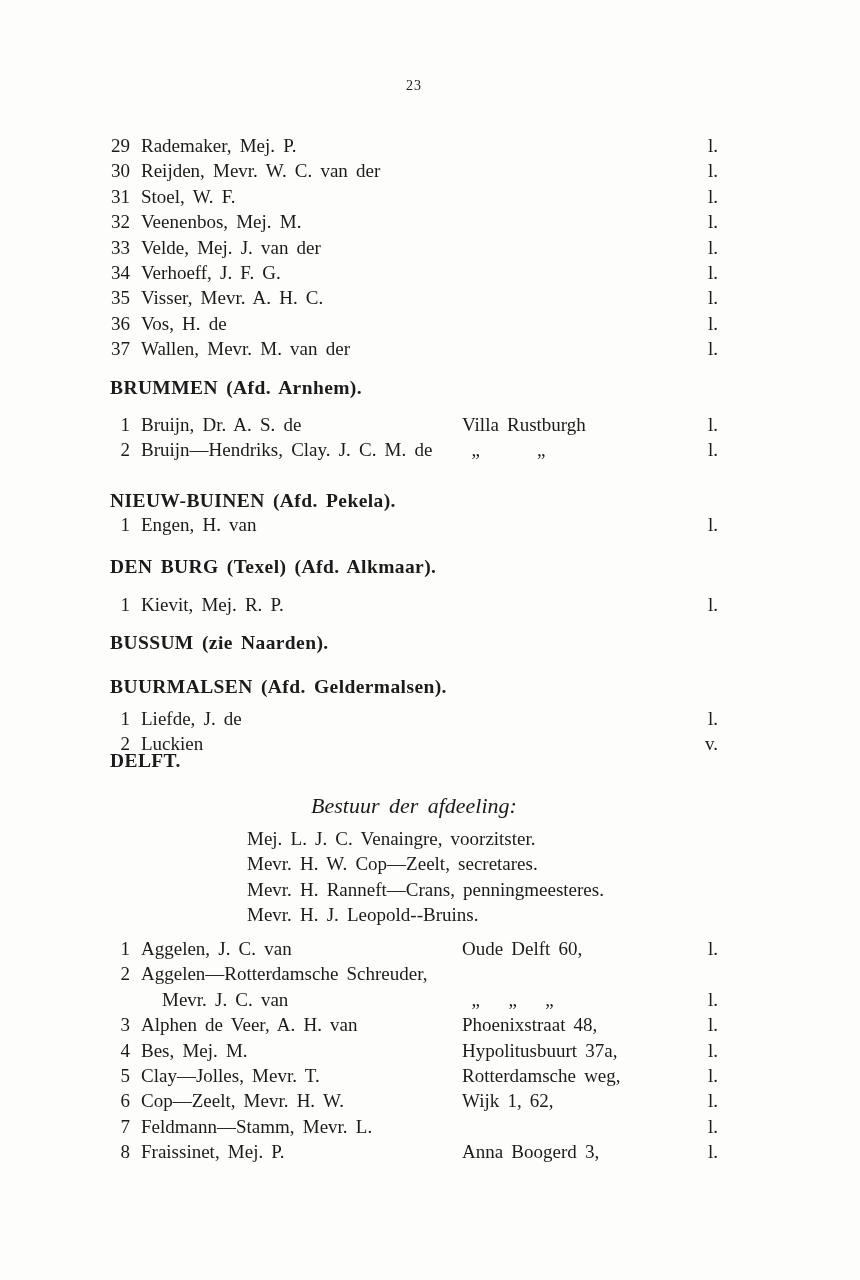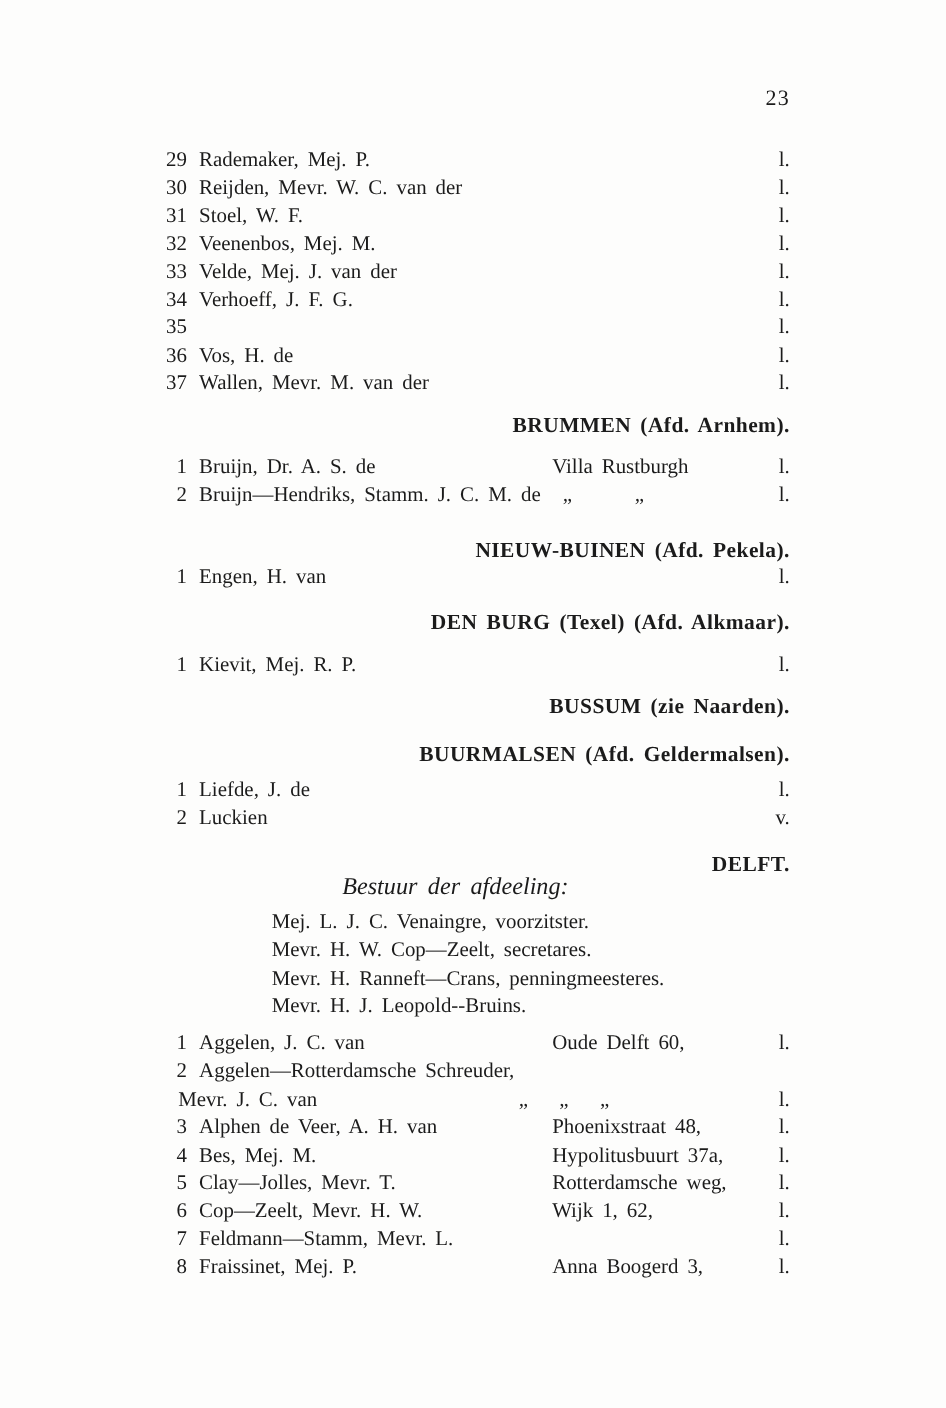--- a/index.html
+++ b/index.html
@@ -6,24 +6,24 @@
   .sheet{
     position:relative;
     width:860px;height:1280px;
     background:#fdfdfc;
     color:#1b1b1b;
     font-family:"Liberation Serif","DejaVu Serif",serif;
     font-size:19px;
     overflow:hidden;
   }
   .content{position:absolute;left:110px;top:0;width:608px;}
-  .pageno{position:absolute;top:78px;left:0;width:100%;text-align:right;font-size:20px;letter-spacing:1px;}
+  .pageno{position:absolute;top:78px;left:0;width:100%;text-align:center;font-size:14px;letter-spacing:1px;}
   .block{position:absolute;left:0;width:608px;}
-  .heading{text-align:right;font-weight:bold;font-size:19.5px;letter-spacing:0.4px;word-spacing:3px;white-space:nowrap;}
-  .row{position:relative;display:flex;line-height:25.4px;word-spacing:0.18em;margin-left:40px;}
+  .heading{text-align:left;font-weight:bold;font-size:19.5px;letter-spacing:0.4px;word-spacing:3px;white-space:nowrap;}
+  .row{position:relative;display:flex;line-height:25.4px;word-spacing:0.18em;}
   .num{flex:0 0 20px;text-align:right;margin-right:11px;}
   .name{white-space:nowrap;text-align:right;}
   .addr{position:absolute;left:352px;top:0;white-space:pre;}
   .mark{position:absolute;right:0;top:0;}
   .line2{position:relative;line-height:25.4px;word-spacing:0.18em;padding-left:52px;}
   .board-title{text-align:center;font-style:italic;font-size:22px;word-spacing:0.18em;}
   .board-line{line-height:25.4px;word-spacing:0.18em;padding-left:137px;white-space:nowrap;}
 </style>
 </head>
 <body>
@@ -59,20 +59,21 @@
         <span class="name">Velde, Mej. J. van der</span>
         <span class="mark">l.</span>
       </div>
       <div class="row">
         <span class="num">34</span>
         <span class="name">Verhoeff, J. F. G.</span>
         <span class="mark">l.</span>
       </div>
       <div class="row">
         <span class="num">35</span>
+        <span class="name">Visser, Mevr. A. H. C.</span>
         <span class="mark">l.</span>
       </div>
       <div class="row">
         <span class="num">36</span>
         <span class="name">Vos, H. de</span>
         <span class="mark">l.</span>
       </div>
       <div class="row">
         <span class="num">37</span>
         <span class="name">Wallen, Mevr. M. van der</span>
@@ -83,21 +84,21 @@
     <div class="block heading" style="top:377px">BRUMMEN (Afd. Arnhem).</div>
     <div class="block" style="top:412px">
       <div class="row">
         <span class="num">1</span>
         <span class="name">Bruijn, Dr. A. S. de</span>
         <span class="addr">Villa Rustburgh</span>
         <span class="mark">l.</span>
       </div>
       <div class="row">
         <span class="num">2</span>
-        <span class="name">Bruijn—Hendriks, Stamm. J. C. M. de</span>
+        <span class="name">Bruijn—Hendriks, Clay. J. C. M. de</span>
         <span class="addr"> „   „</span>
         <span class="mark">l.</span>
       </div>
     </div>
 
     <div class="block heading" style="top:490px">NIEUW-BUINEN (Afd. Pekela).</div>
     <div class="block" style="top:512px">
       <div class="row">
         <span class="num">1</span>
         <span class="name">Engen, H. van</span>
@@ -123,21 +124,21 @@
         <span class="name">Liefde, J. de</span>
         <span class="mark">l.</span>
       </div>
       <div class="row">
         <span class="num">2</span>
         <span class="name">Luckien</span>
         <span class="mark">v.</span>
       </div>
     </div>
 
-    <div class="block heading" style="top:776px">DELFT.</div>
+    <div class="block heading" style="top:750px">DELFT.</div>
     <div class="block board-title" style="top:793px">Bestuur der afdeeling:</div>
 
     <div class="block" style="top:826px">
       <div class="board-line">Mej. L. J. C. Venaingre, voorzitster.</div>
       <div class="board-line">Mevr. H. W. Cop—Zeelt, secretares.</div>
       <div class="board-line">Mevr. H. Ranneft—Crans, penningmeesteres.</div>
       <div class="board-line">Mevr. H. J. Leopold--Bruins.</div>
     </div>
 
     <div class="block" style="top:936px">

